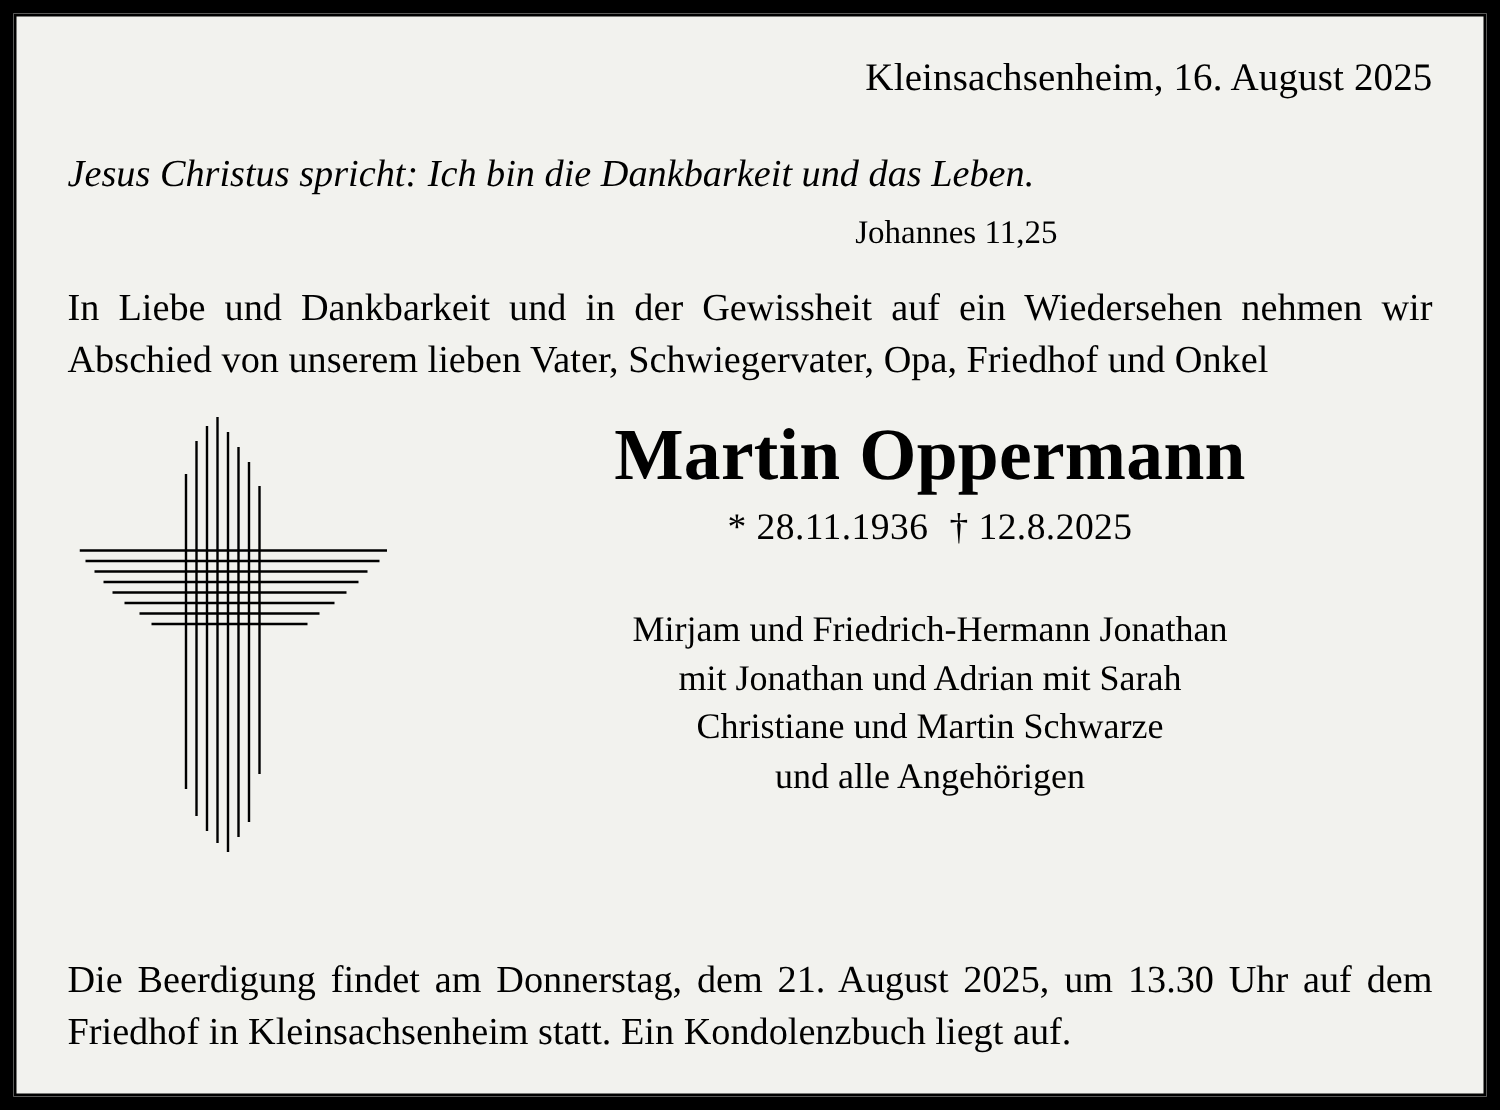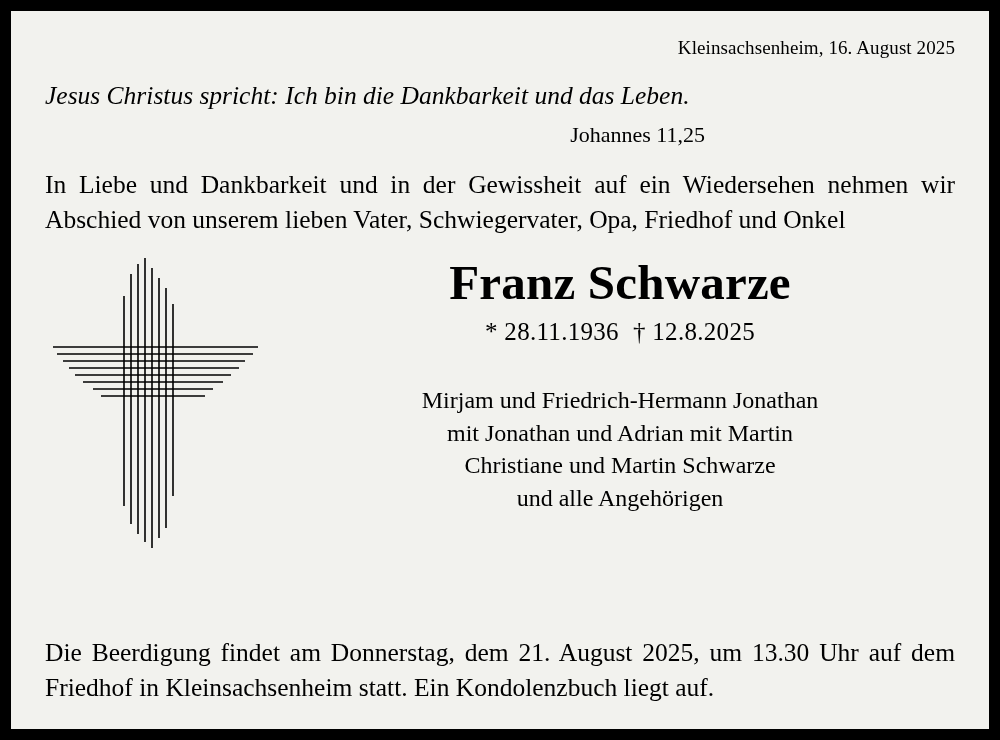--- a/index.html
+++ b/index.html
@@ -27,23 +27,23 @@
     box-sizing: border-box;
     width: 100%;
     height: 100%;
     border: 2px solid #000000;
     background: #f2f2ee;
     padding: 26px 34px 10px 34px;
     position: relative;
   }
   .place-date {
     text-align: right;
-    font-size: 19px;
+    font-size: 26px;
     letter-spacing: 0.1px;
-    margin-bottom: 20px;
+    margin-bottom: 32px;
   }
   .verse {
     font-style: italic;
     font-size: 25.5px;
     line-height: 1.30;
     margin-bottom: 2px;
   }
   .verse-line {
     white-space: nowrap;
   }
@@ -153,27 +153,27 @@
             <line x1="30" y1="126" x2="170" y2="126"></line>
             <line x1="40" y1="133" x2="160" y2="133"></line>
 
             <line x1="0" y1="91" x2="205" y2="91"></line>
             <line x1="48" y1="140" x2="152" y2="140"></line>
           </g>
         </svg>
       </div>
 
       <div class="names-col">
-        <div class="deceased-name">Franz Schwarze</div>
+        <div class="deceased-name">Martin Oppermann</div>
         <div class="dates">
           <span>* 28.11.1936</span><span class="sep"></span><span>† 12.8.2025</span>
         </div>
         <div class="family">
           <div>Mirjam und Friedrich-Hermann Jonathan</div>
-          <div>mit Jonathan und Adrian mit Martin</div>
+          <div>mit Jonathan und Adrian mit Sarah</div>
           <div>Christiane und Martin Schwarze</div>
           <div>und alle Angehörigen</div>
         </div>
       </div>
 
     </div>
 
     <div class="footer">Die Beerdigung findet am Donnerstag, dem 21. August 2025, um 13.30 Uhr auf dem Friedhof in Kleinsachsenheim statt. Ein Kondolenzbuch liegt auf.</div>
 
   </div>

